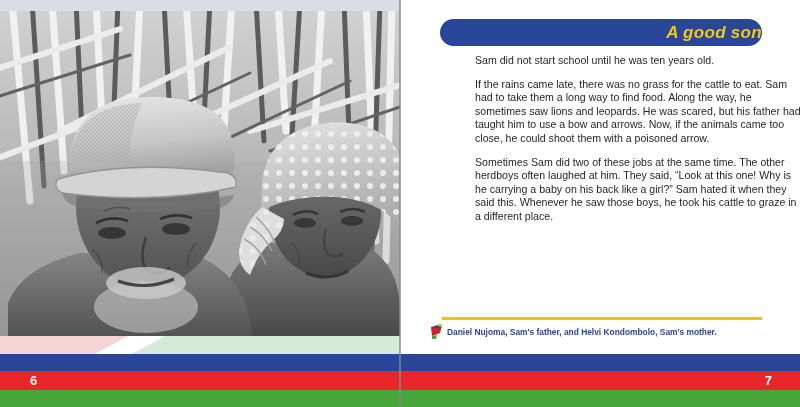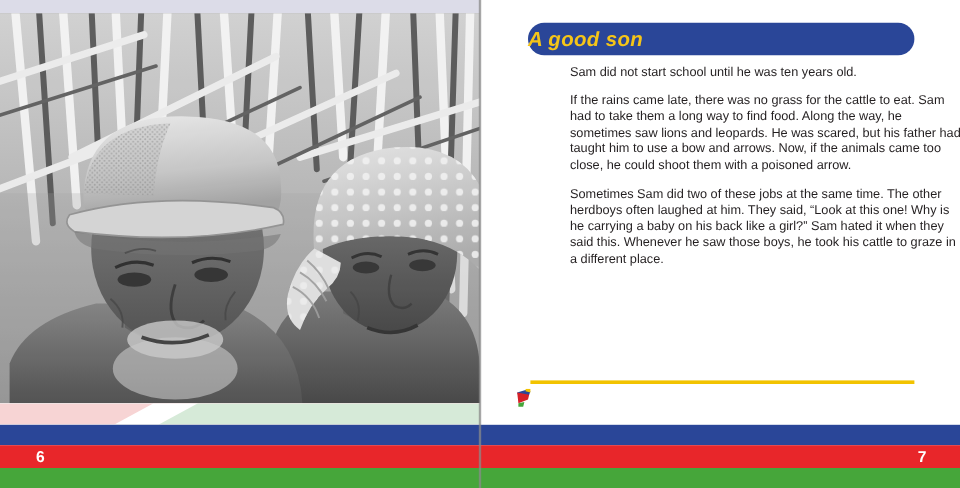--- a/index.html
+++ b/index.html
@@ -92,21 +92,21 @@
     width: 399px; height: 354px;
     background: #ffffff;
     overflow: hidden;
   }
   #title-bar {
     position: absolute;
     left: 39px; top: 19px;
     width: 322px; height: 27px;
     background: #2a4698;
     border-radius: 14px;
-    text-align: left;
+    text-align: right;
   }
   #title-text {
     display: block;
     line-height: 27px;
     color: #f5c518;
     font-size: 17px;
     font-style: italic;
     font-weight: bold;
     font-family: "Liberation Sans", sans-serif;
     letter-spacing: .3px;
@@ -331,20 +331,21 @@
 
     <div id="caption-row">
       <span id="flag-icon">
         <svg viewBox="0 0 15 16" aria-hidden="true">
           <polygon points="2,3 9,1 13,2 12,5 4,9" fill="#2a4698"></polygon>
           <polygon points="2,3 12,5 11,9 3,12" fill="#d62027"></polygon>
           <polygon points="9,0 13,0 13,3 9,2" fill="#f2c300"></polygon>
           <polygon points="3,12 8,11 7,15 3,15" fill="#46a63a"></polygon>
         </svg>
       </span>
+      <span id="caption-text">Daniel Nujoma, Sam's father, and Helvi Kondombolo, Sam's mother.</span>
     </div>
   </div>
 
   <div class="bar" id="bar-blue"></div>
   <div class="bar" id="bar-red"></div>
   <div class="bar" id="bar-green"></div>
 
   <span class="page-number" id="page-number-left">6</span>
   <span class="page-number" id="page-number-right">7</span>
 

